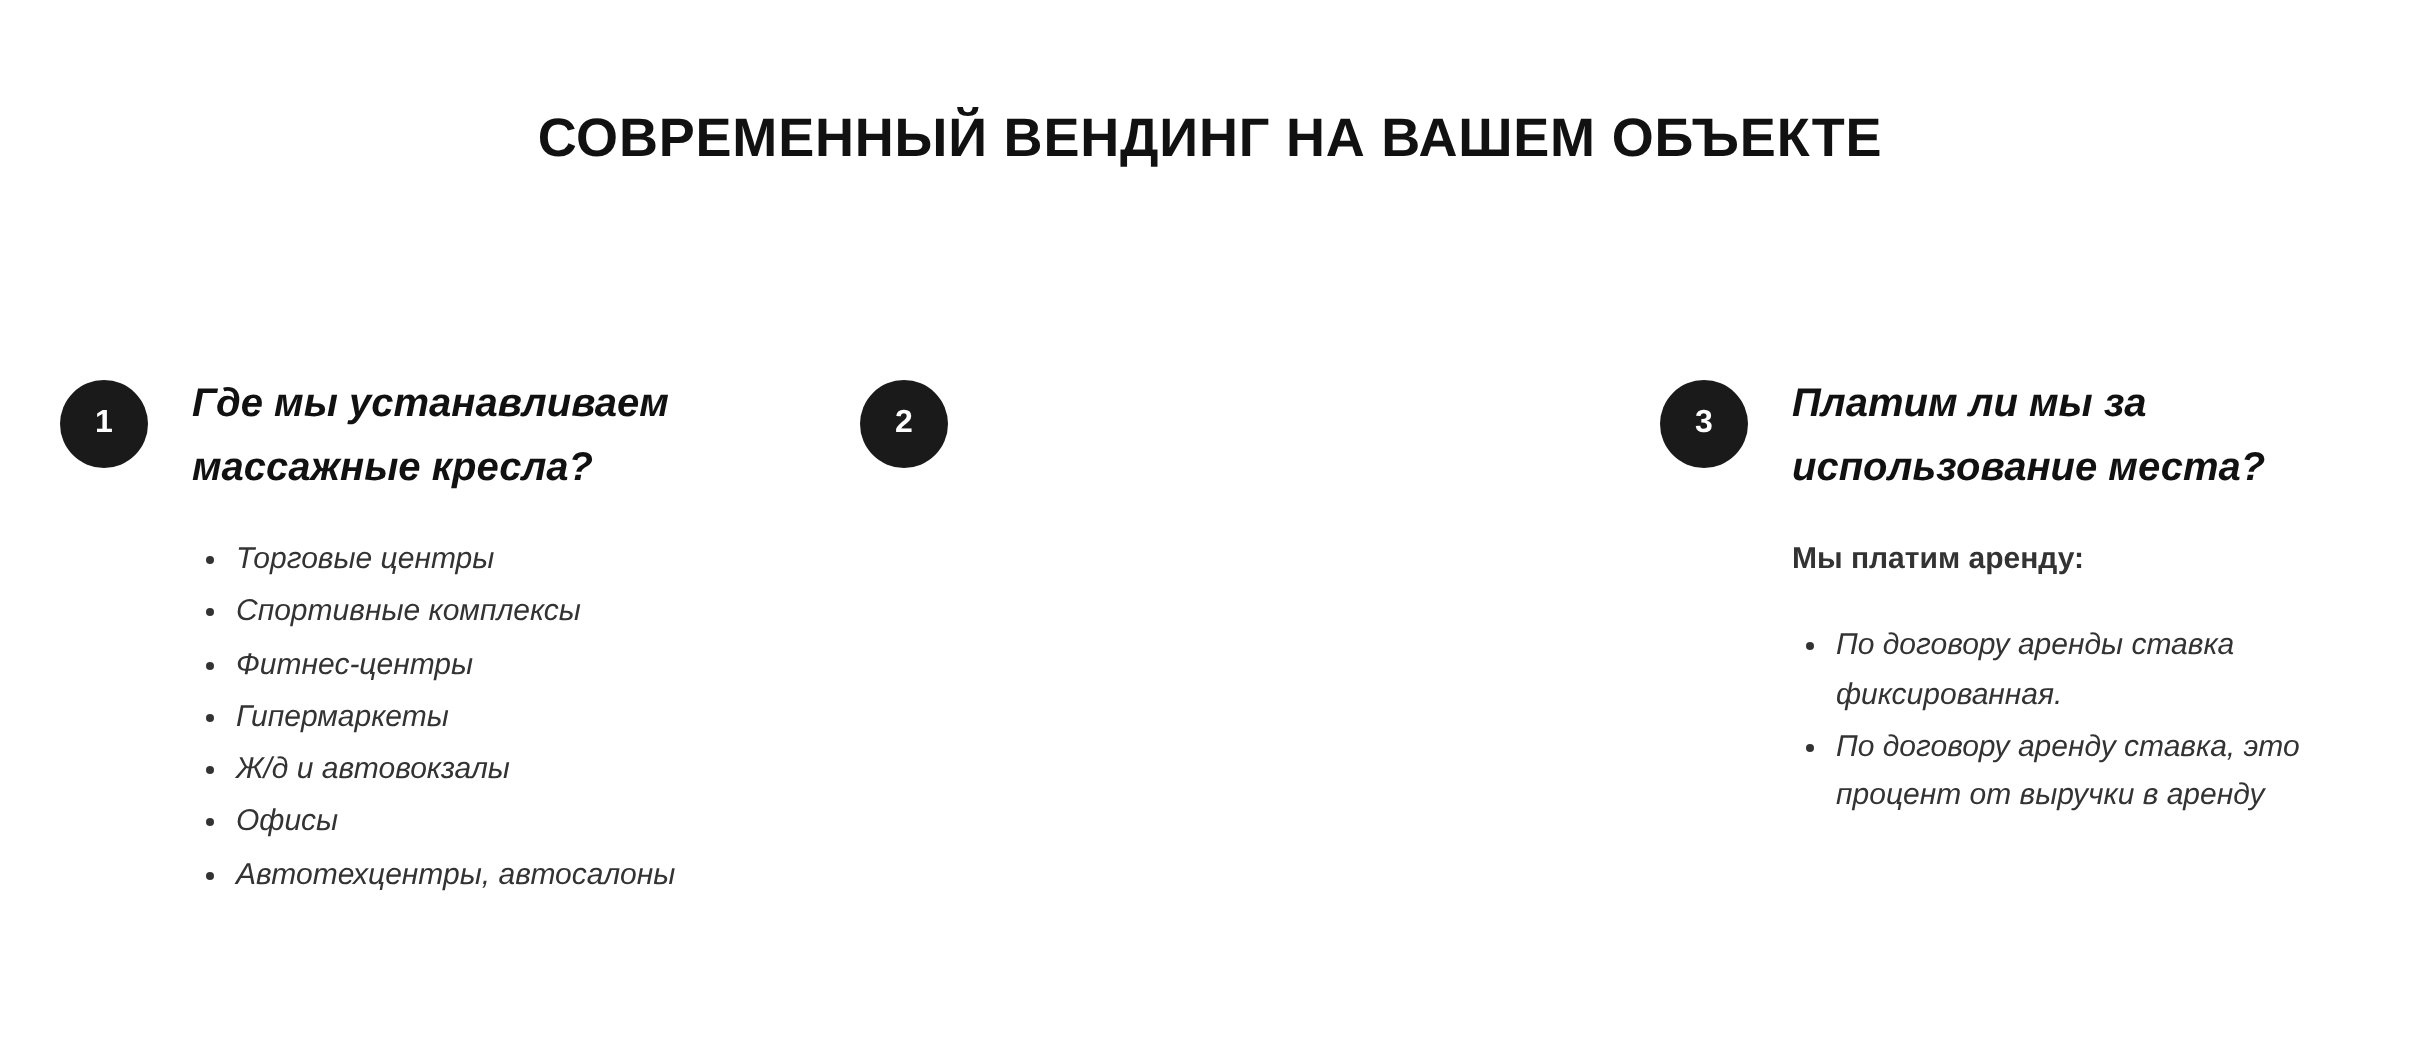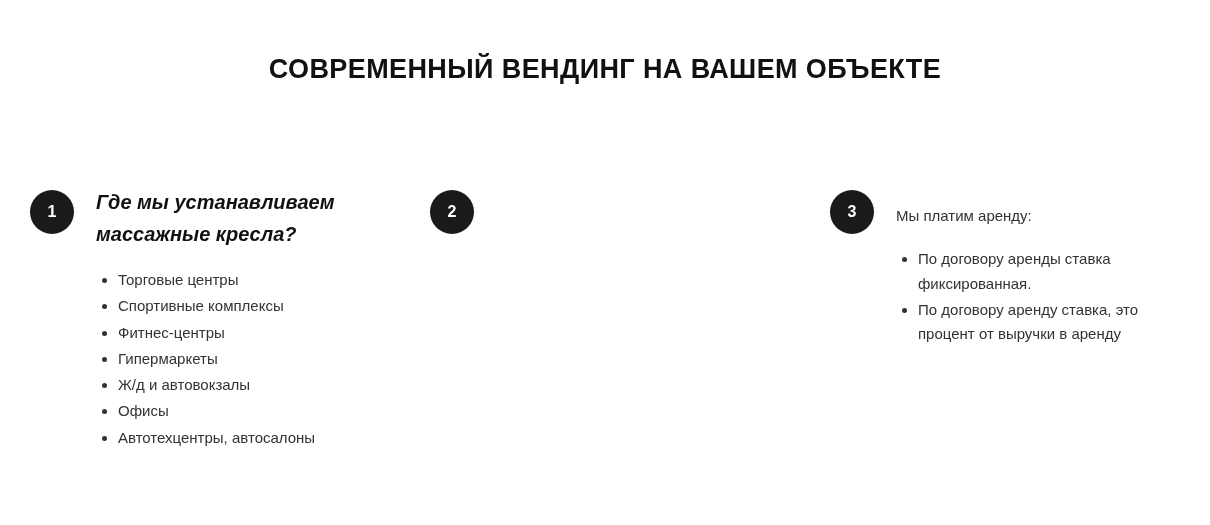--- a/index.html
+++ b/index.html
@@ -81,26 +81,28 @@
     color: #111111;
     margin: 0;
     font-style: italic;
   }
 
   .intro {
     margin: 18px 0 0 0;
     font-size: 15px;
     line-height: 1.55;
     color: #333333;
+    font-weight: bold;
   }
 
   ul.points {
     margin: 18px 0 0 0;
     padding-left: 22px;
     list-style: disc;
+    font-style: italic;
   }
 
   ul.points.tight {
     margin-top: 20px;
   }
 
   ul.points li {
     font-size: 15px;
     line-height: 1.62;
     color: #333333;
@@ -136,20 +138,21 @@
       </div>
     </div>
 
     <div class="col col-2">
       <div class="badge">2</div>
     </div>
 
     <div class="col col-3">
       <div class="badge">3</div>
       <div class="col-body">
+        <div class="card-title">Платим ли мы за использование места?</div>
         <p class="intro">Мы платим аренду:</p>
         <ul class="points tight">
           <li>
             <span>По договору аренды ставка</span>
             <span class="cont">фиксированная.</span>
           </li>
           <li>
             <span>По договору аренду ставка, это</span>
             <span class="cont">процент от выручки в аренду</span>
           </li>

